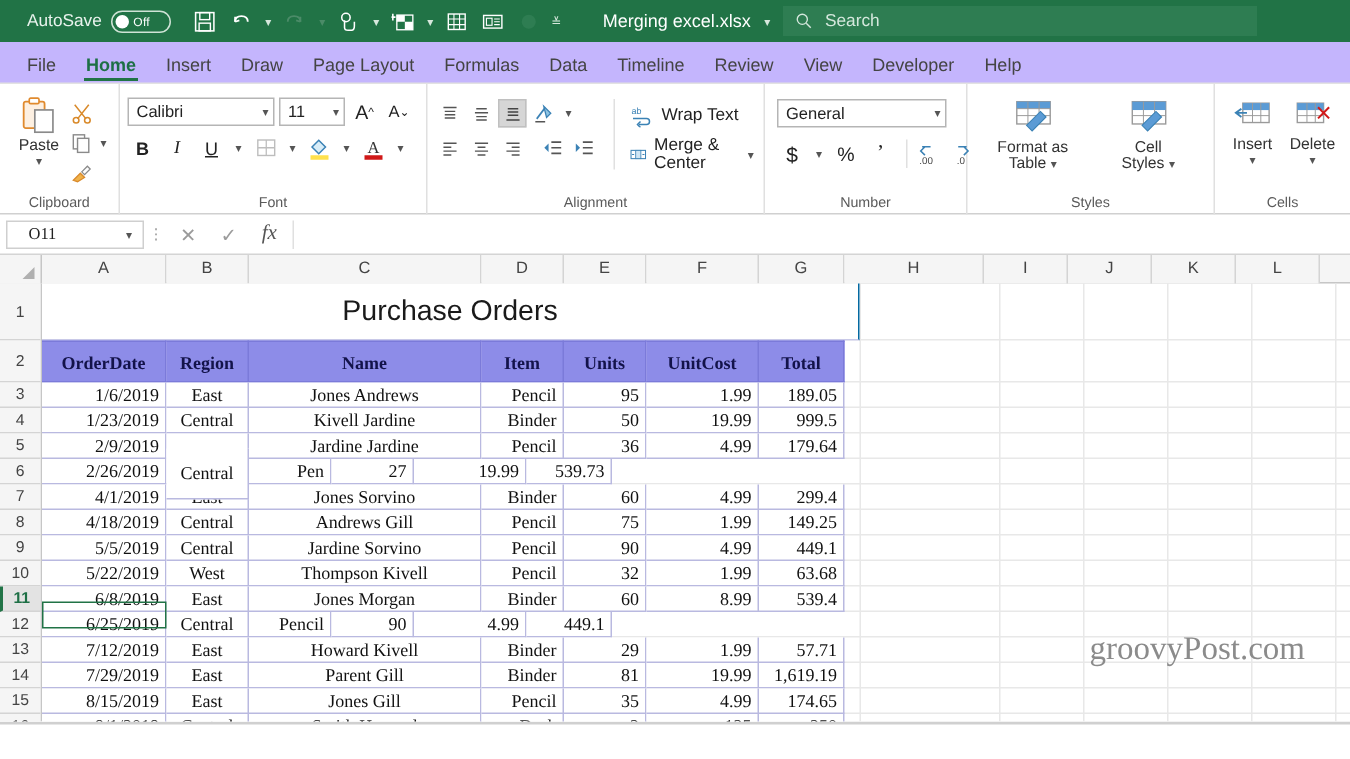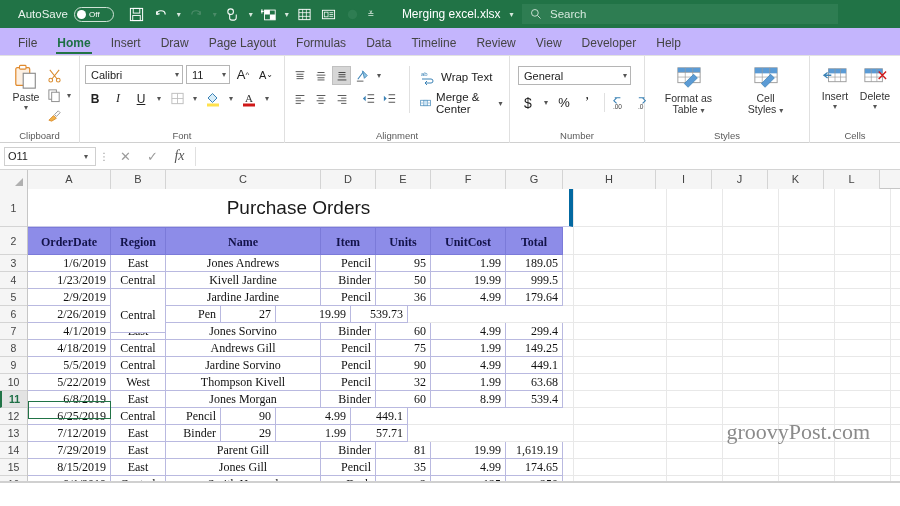--- a/index.html
+++ b/index.html
@@ -138,21 +138,21 @@
   
   .fbar {
     height: 27px; background: #ffffff;
     display: flex; align-items: center;
     border-bottom: 1px solid #d4d4d4;
     padding: 0 4px;
   }
   .namebox {
     width: 92px; height: 19px; border: 1px solid #cfcfcf; background:#fff;
     display:flex; align-items:center; justify-content: space-between;
-    padding: 0 4px 0 3px; font-size: 11px; color:#222;
+    padding: 0 4px 0 14px; font-size: 11px; color:#222;font-family:Liberation Serif, serif;
   }
   .vdots { width: 16px; text-align:center; color:#999; font-size:10px; letter-spacing:0; }
   .fb-icons { display:flex; align-items:center; gap: 0px; }
   .fb-ic { width: 27px; height: 20px; display:flex;align-items:center;justify-content:center; color:#9b9b9b; font-size:13px;}
   .fx { font-style: italic; font-family:"Liberation Serif", serif; color:#555; font-size:14px;}
   .finput { flex:1; height:19px; border-left:1px solid #e0e0e0; margin-left:2px; }
 
   
   .gridwrap { position: relative; height: 311px; background:#fff; overflow:hidden;}
   .colhdr {
@@ -186,21 +186,21 @@
   .rh.sel { background:#e3e3e3; color:#1d6f45; font-weight:bold; border-left:2px solid #217346;}
   .sheet { flex:1; position:relative; }
 
   .blankgrid { position:absolute; inset:0; }
   .bgrow { position:absolute; left:0; right:0; border-bottom:1px solid #e8e8e8; }
   .bgcol { position:absolute; top:0; bottom:0; border-right:1px solid #e8e8e8; }
 
   .titlecell {
     position:absolute; left:0; top:0; width:545px; height:38px;
     background:#ffffff;
-    border-right:4px solid #0369a1;
+    border-right:1px solid #0369a1;
     border-bottom:1px solid #c9c9e8;
     display:flex; align-items:center; justify-content:center;
     font-family:"Liberation Sans", sans-serif;
     font-size: 19px; color:#1a1a1a;
   }
   .tbl { position:absolute; left:0; top:38px; }
   .trow { display:flex; }
   .tcell {
     height:17px; line-height:17px;
     font-family:"Liberation Serif", serif;
@@ -771,20 +771,21 @@
           <div class="tcell c-a">6/25/2019</div>
           <div class="tcell c-b">Central</div>
           <div class="tcell c-d">Pencil</div>
           <div class="tcell c-e">90</div>
           <div class="tcell c-f">4.99</div>
           <div class="tcell c-g">449.1</div>
         </div>
         <div class="trow">
           <div class="tcell c-a">7/12/2019</div>
           <div class="tcell c-b">East</div>
+          <div class="tcell c-c">Howard Kivell</div>
           <div class="tcell c-d">Binder</div>
           <div class="tcell c-e">29</div>
           <div class="tcell c-f">1.99</div>
           <div class="tcell c-g">57.71</div>
         </div>
         <div class="trow">
           <div class="tcell c-a">7/29/2019</div>
           <div class="tcell c-b">East</div>
           <div class="tcell c-c">Parent Gill</div>
           <div class="tcell c-d">Binder</div>

